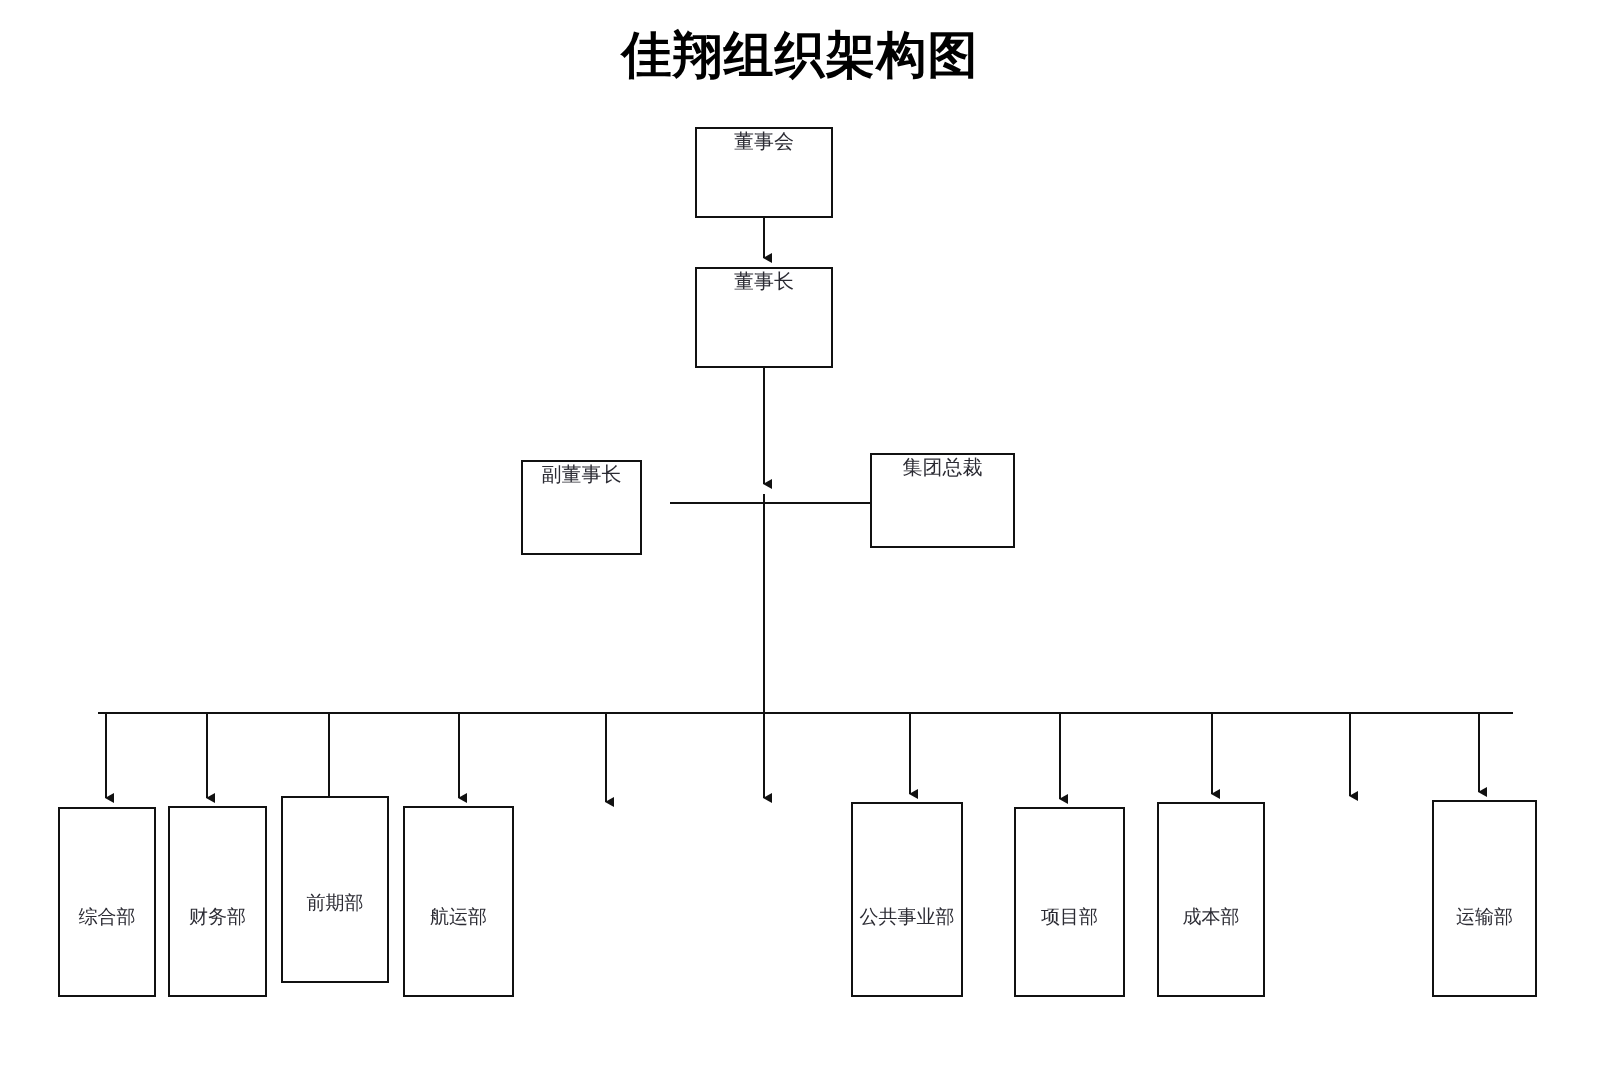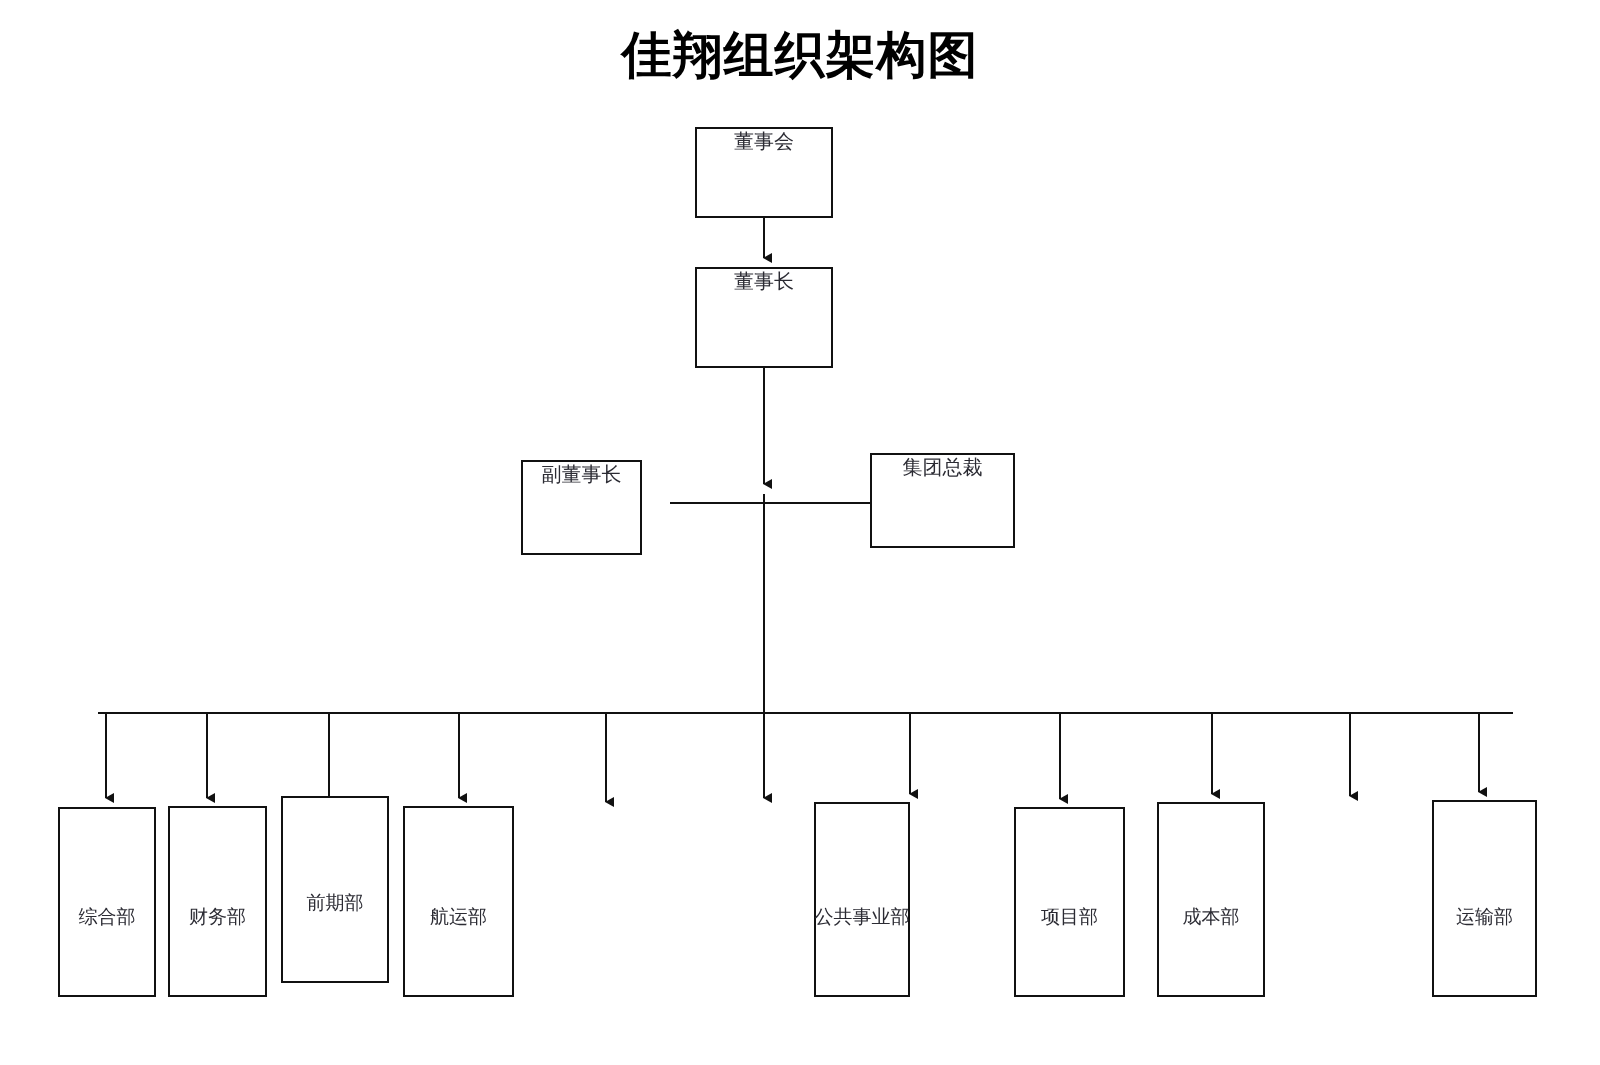--- a/index.html
+++ b/index.html
@@ -126,21 +126,21 @@
   </div>
   <div class="node dept" style="left:168px; top:806px; width:99px; height:191px;">
     <span class="node-label">财务部</span>
   </div>
   <div class="node dept" style="left:281px; top:796px; width:108px; height:187px;">
     <span class="node-label">前期部</span>
   </div>
   <div class="node dept" style="left:403px; top:806px; width:111px; height:191px;">
     <span class="node-label">航运部</span>
   </div>
-  <div class="node dept" style="left:814px; top:802px; width:96px; height:195px;">
+  <div class="node dept" style="left:851px; top:802px; width:112px; height:195px;">
     <span class="node-label">公共事业部</span>
   </div>
   <div class="node dept" style="left:1014px; top:807px; width:111px; height:190px;">
     <span class="node-label">项目部</span>
   </div>
   <div class="node dept" style="left:1157px; top:802px; width:108px; height:195px;">
     <span class="node-label">成本部</span>
   </div>
   <div class="node dept" style="left:1432px; top:800px; width:105px; height:197px;">
     <span class="node-label">运输部</span>

